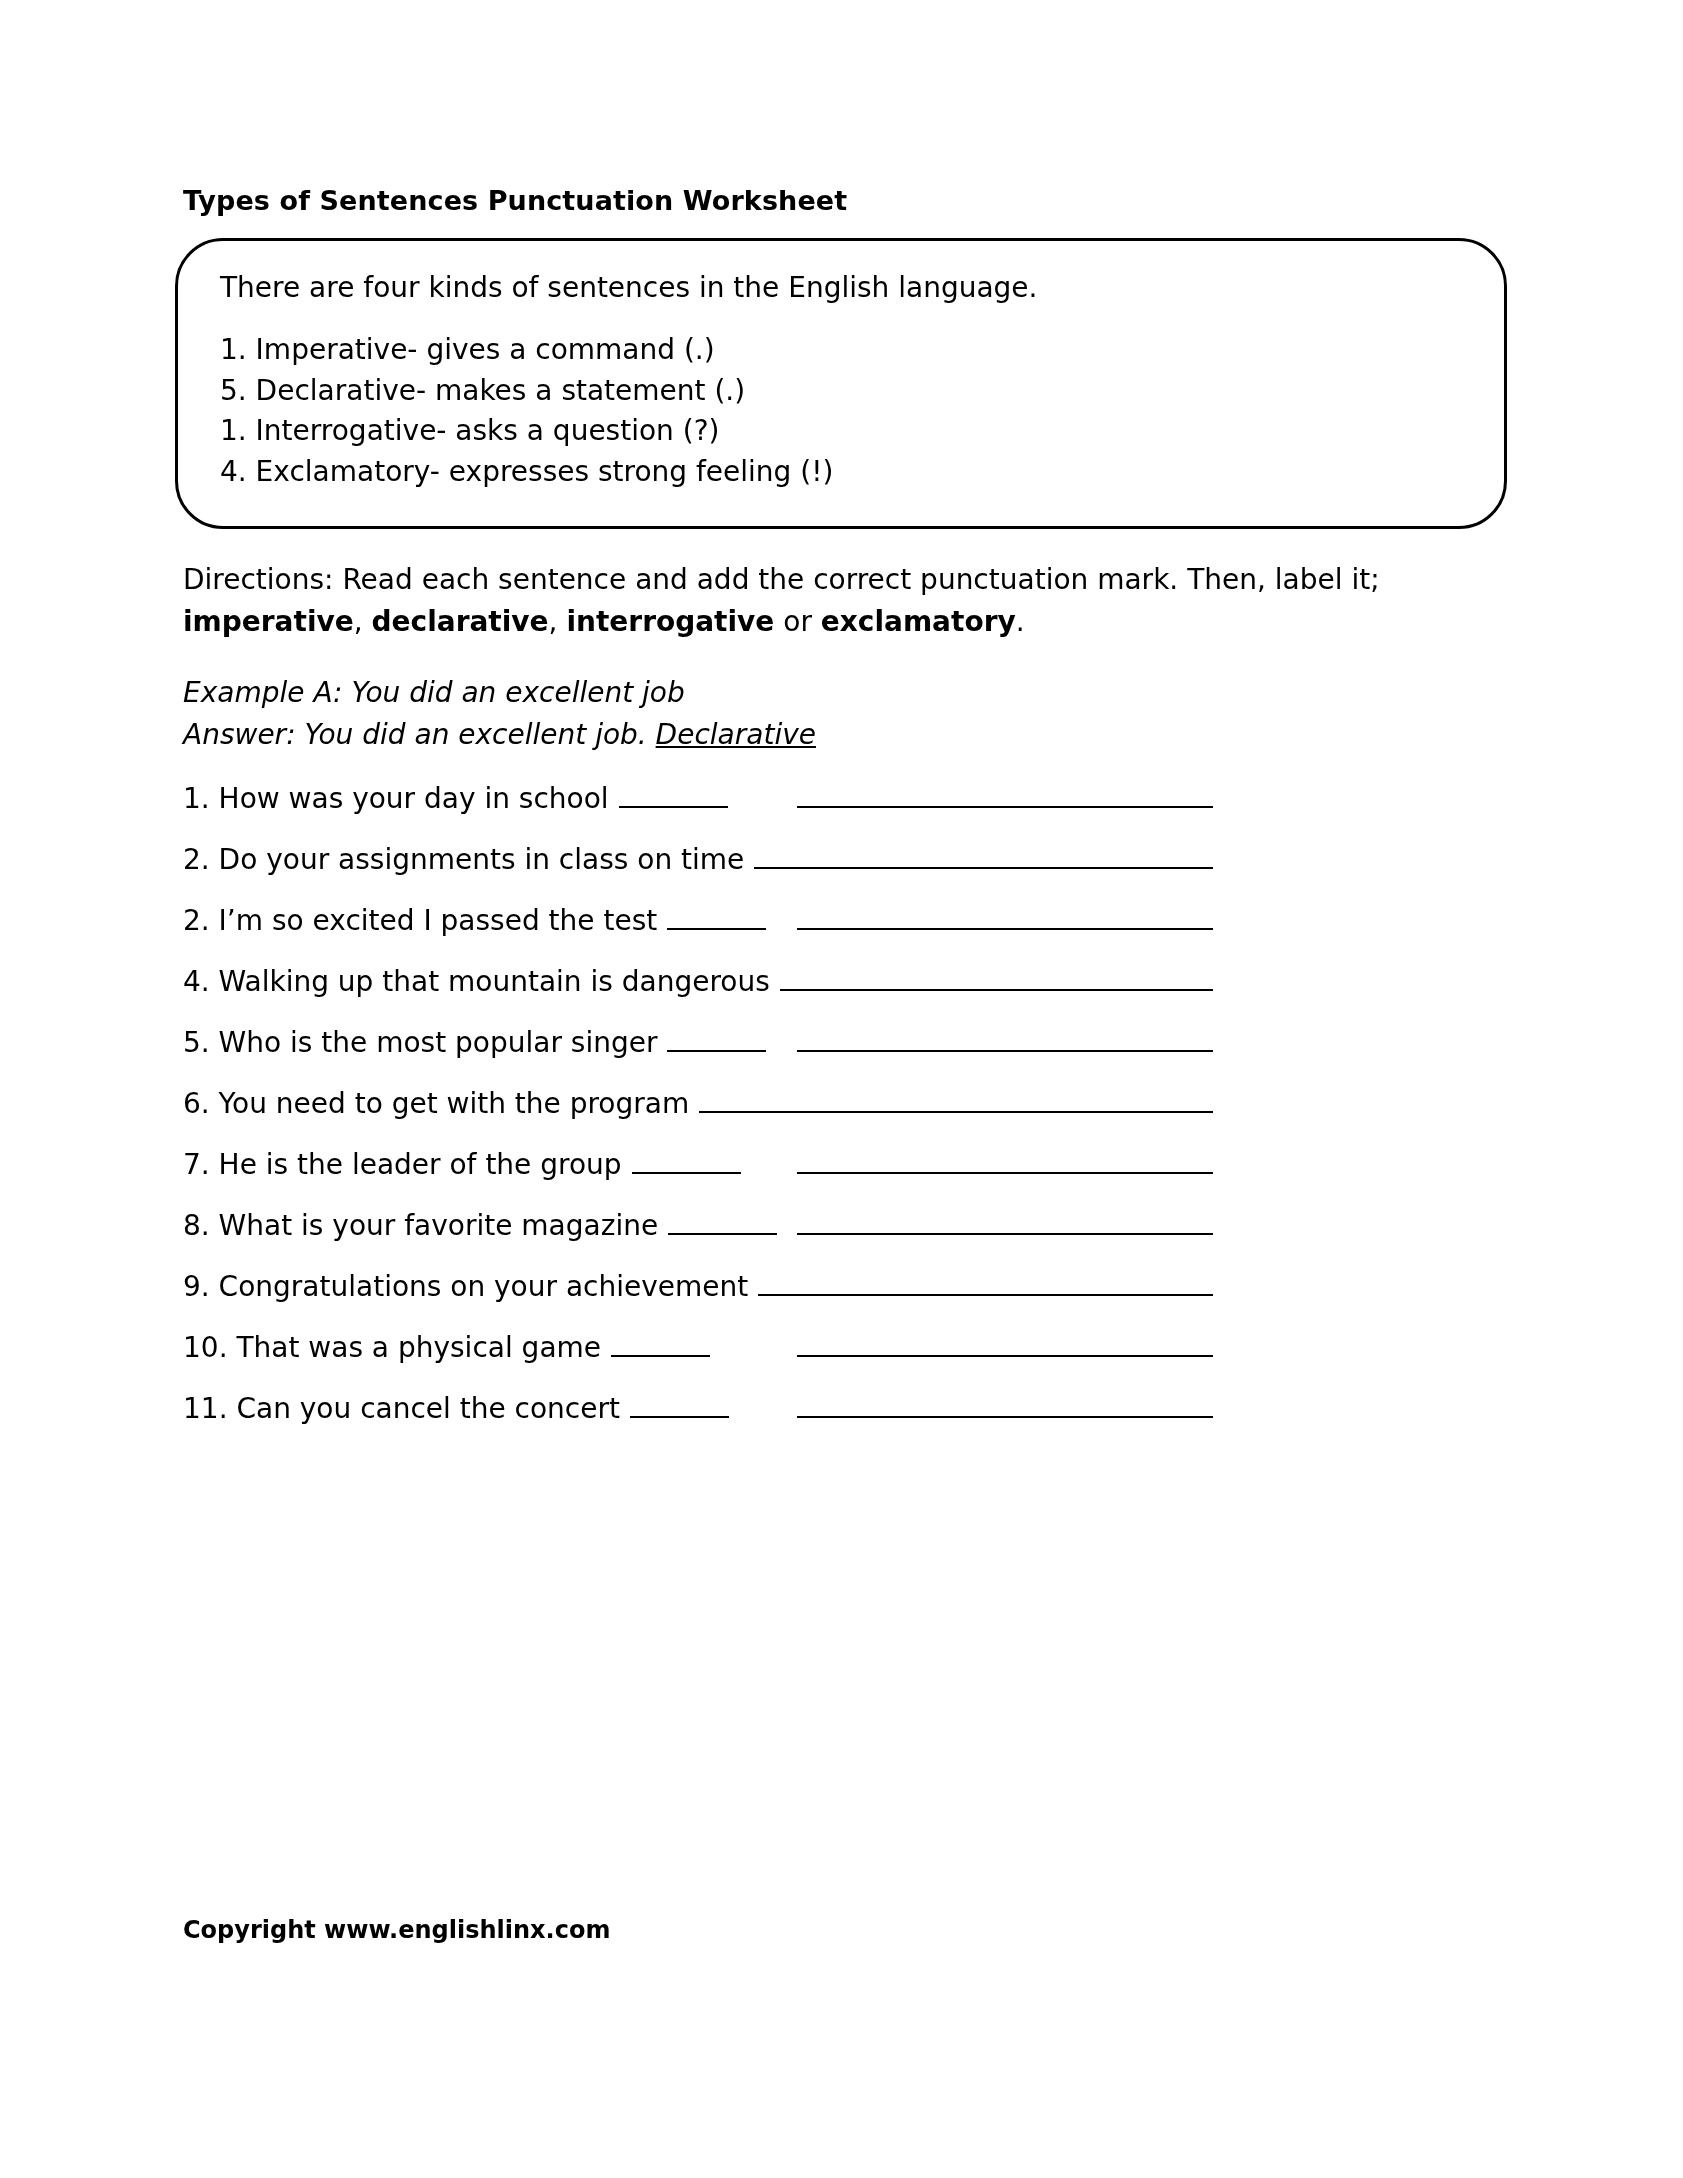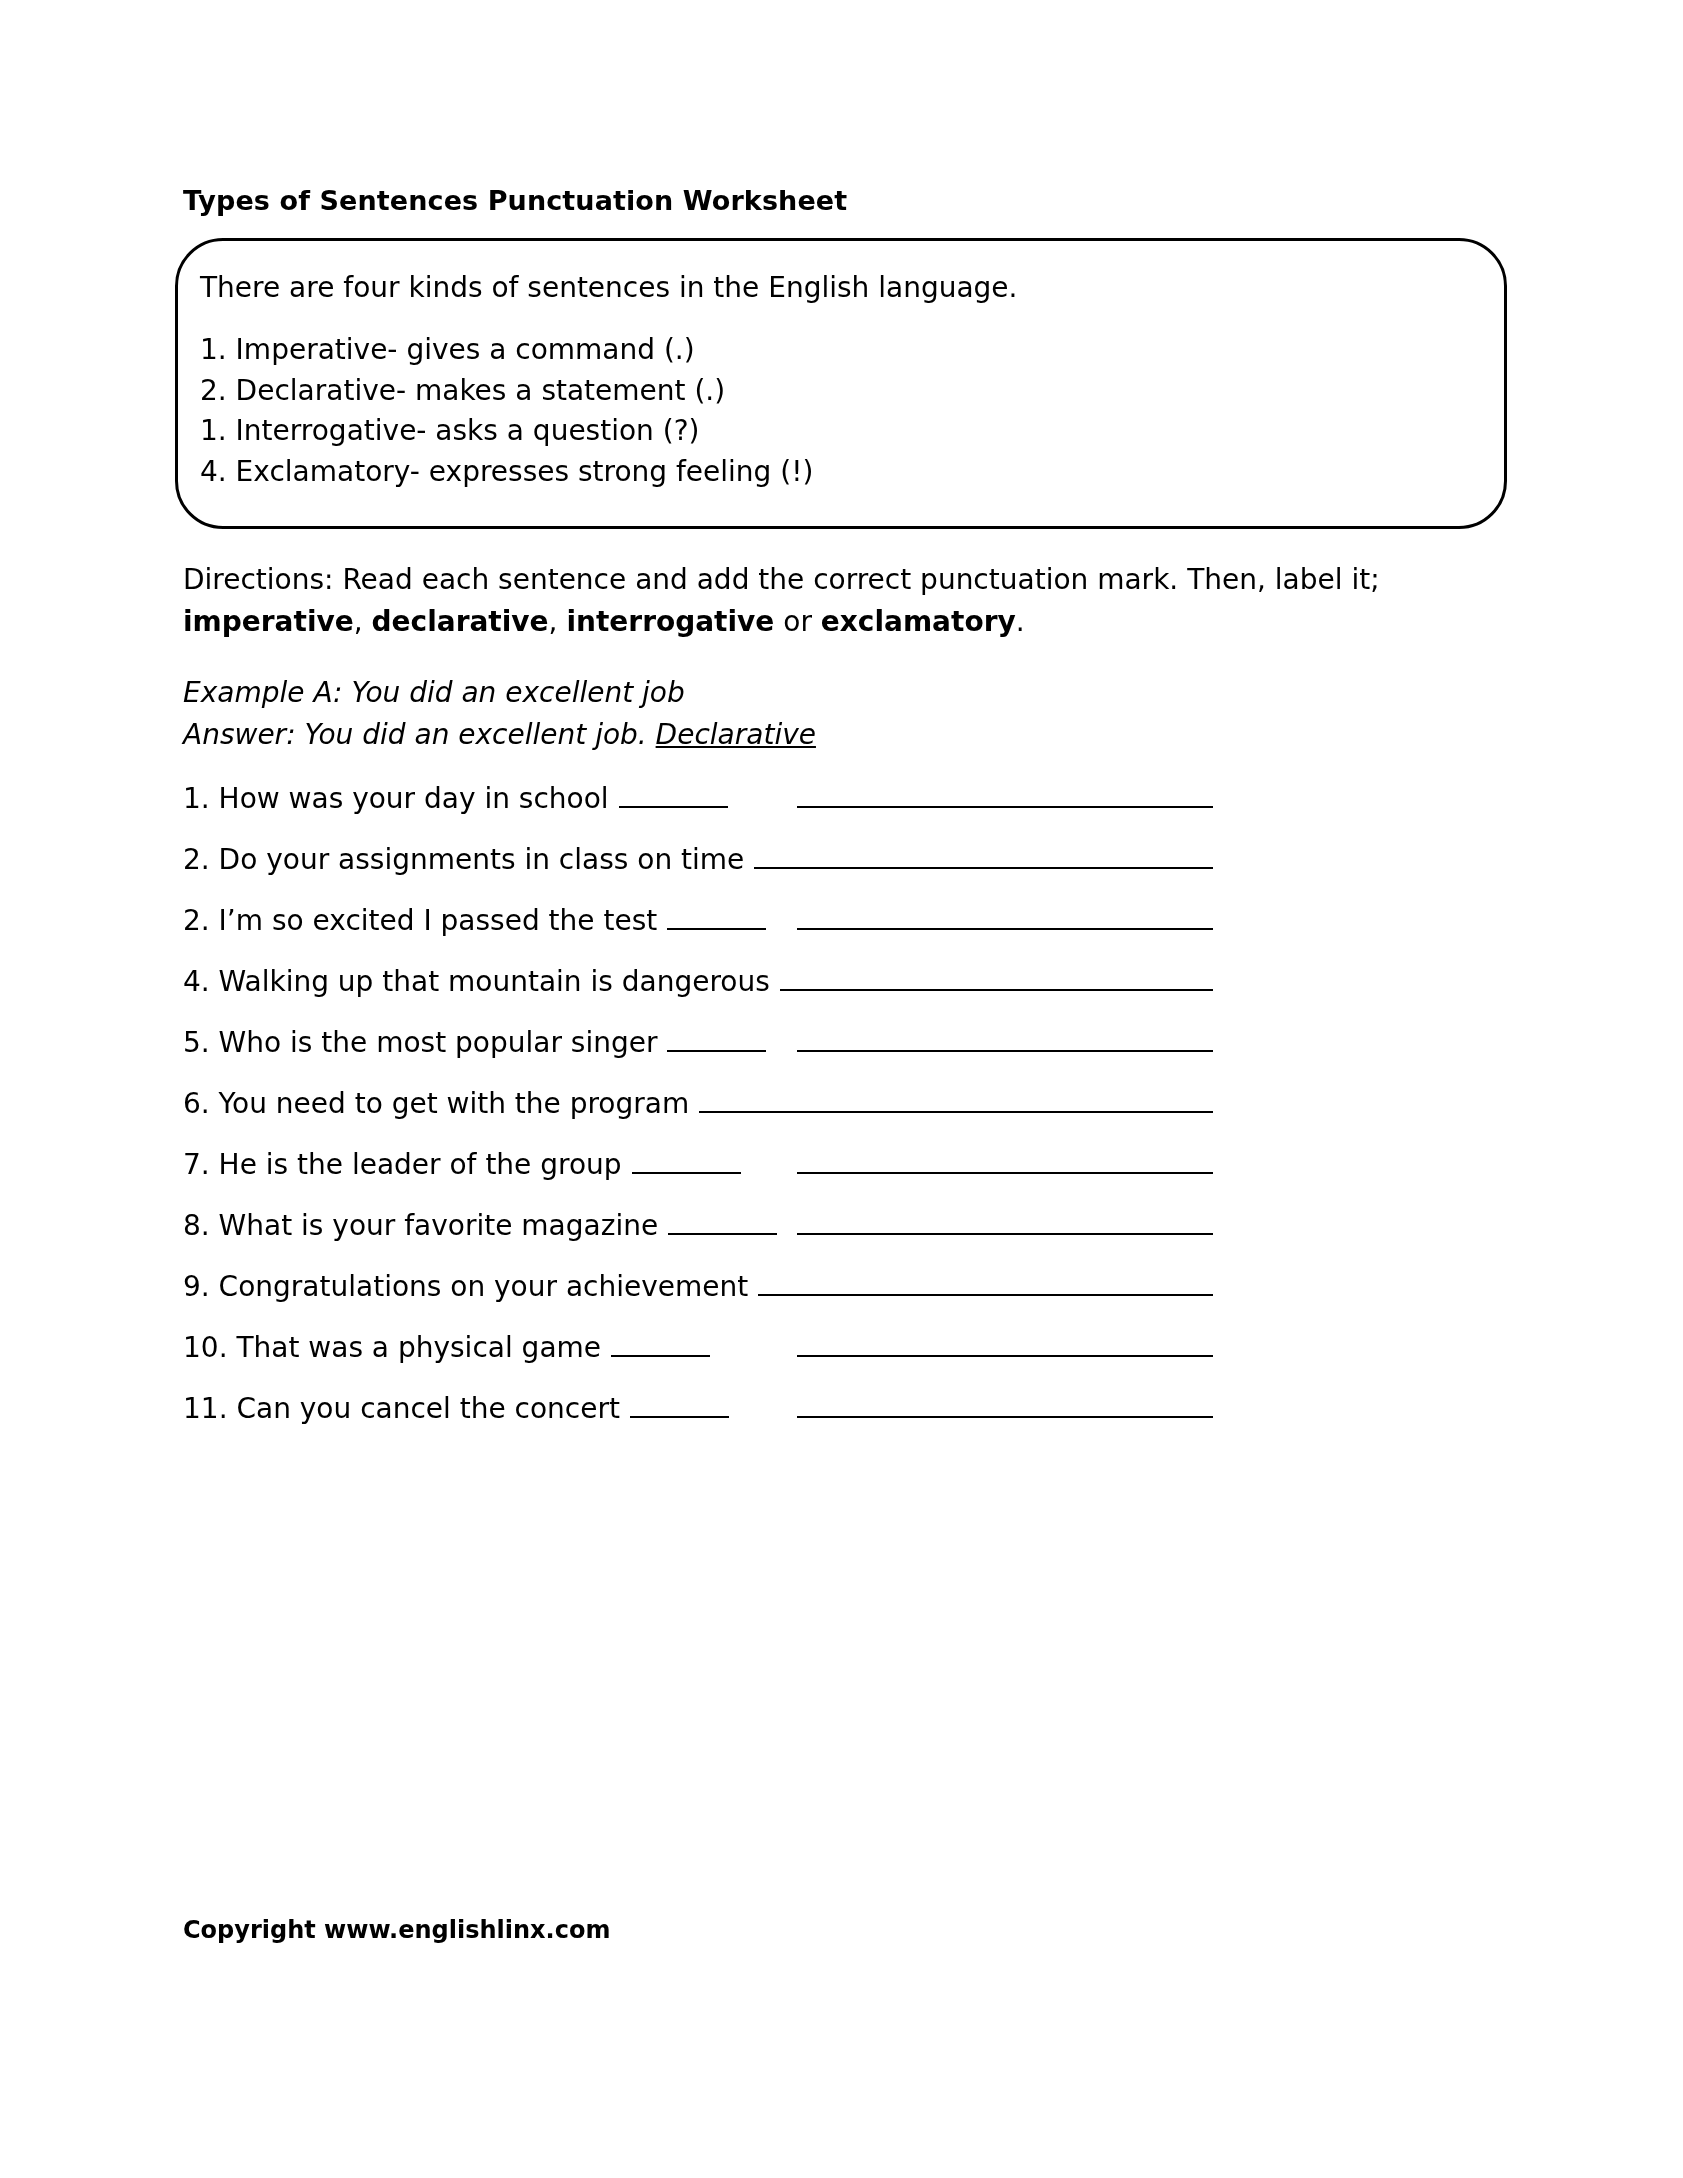--- a/index.html
+++ b/index.html
@@ -67,21 +67,21 @@
     font-size: 27px;
     font-weight: bold;
     margin: 12px 0 22px 0;
     letter-spacing: 0.1px;
   }
 
   
   .info-box {
     border: 3px solid #000;
     border-radius: 48px;
-    padding: 30px 0 34px 22px;
+    padding: 30px 0 34px 42px;
     margin-bottom: 30px;
     box-sizing: border-box;
     width: 1332px;
     margin-left: -8px;
   }
   .info-intro {
     font-size: 28px;
     margin-bottom: 26px;
   }
   .info-item {
@@ -161,21 +161,21 @@
 
 <div class="page">
   <div class="sheet">
 
 
     <div class="worksheet-title">Types of Sentences Punctuation Worksheet</div>
 
     <div class="info-box">
       <div class="info-intro">There are four kinds of sentences in the English language.</div>
       <div class="info-item">1. Imperative- gives a command (.)</div>
-      <div class="info-item">2. Declarative- makes a statement (.)</div>
+      <div class="info-item">5. Declarative- makes a statement (.)</div>
       <div class="info-item">1. Interrogative- asks a question (?)</div>
       <div class="info-item">4. Exclamatory- expresses strong feeling (!)</div>
     </div>
 
     <div class="directions">
       <span>Directions: Read each sentence and add the correct punctuation mark. Then, label it; </span><b>imperative</b><span>, </span><b>declarative</b><span>, </span><b>interrogative</b><span> or </span><b>exclamatory</b><span>.</span>
     </div>
 
     <div class="example-block">
       <div class="example-line">Example A: You did an excellent job</div>

